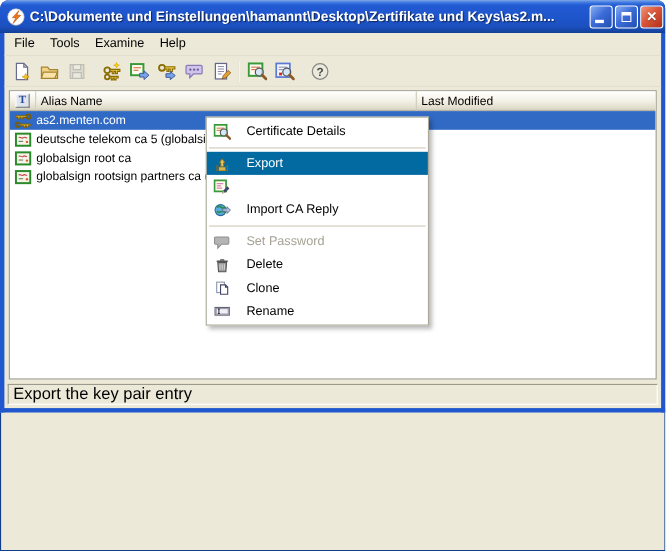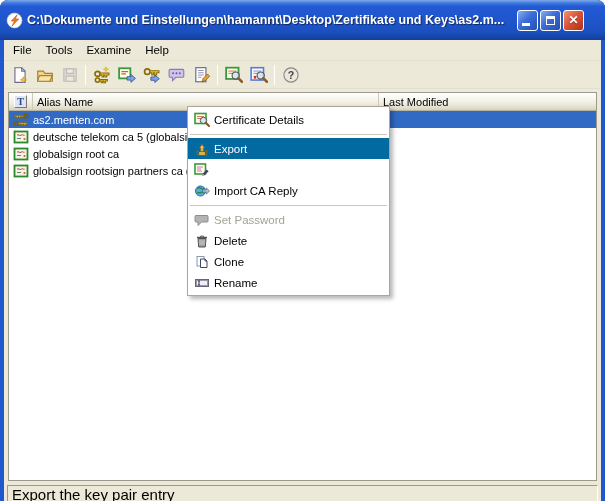--- a/index.html
+++ b/index.html
@@ -10,23 +10,23 @@
     position: relative;
     width: 605px; height: 501px;
     background:#ECE9D8;
     border-radius: 8px 8px 0 0;
     overflow: hidden;
     box-shadow: 0 0 0 1px #0f3c8f inset;
   }
 
   
   .titlebar {
-    height: 40px;
+    height: 30px;
     display: flex; align-items: center;
-    padding: 0 21px 0 6px;
+    padding: 0 2px 0 6px;
     border-radius: 7px 7px 0 0;
     background: linear-gradient(180deg,#7fa8e8 0%,#3d77df 8%,#225ad4 16%,#1f56ce 46%,#1c50c0 80%,#1545a4 94%,#123e95 100%);
   }
   .app-icon { width:17px; height:17px; margin-right:4px; flex:0 0 auto; }
   .title-text {
     flex:1; color:#fff; font-weight:bold; font-size:12.5px;
     text-shadow: 1px 1px 1px rgba(0,0,0,.55);
     white-space:nowrap; overflow:hidden;
   }
   .tb-btn {
@@ -36,21 +36,21 @@
     color:#fff; cursor:default; position:relative;
   }
   .tb-blue { background: linear-gradient(135deg,#86aef0 0%,#3c6cd8 45%,#2050b0 100%); }
   .tb-red  { background: linear-gradient(135deg,#f09478 0%,#da553a 45%,#b03018 100%); }
   .glyph-min { position:absolute; left:4px; bottom:4px; width:8px; height:3px; background:#fff; }
   .glyph-max { width:9px; height:9px; border:1px solid #fff; border-top-width:3px; }
   .glyph-close { font-size:12px; font-weight:bold; line-height:1; text-shadow:0 1px 1px rgba(0,0,0,.4); }
 
   
   .winbody {
-    height: 471px;
+    height: 345px;
     border-left:4px solid #2057ce; border-right:4px solid #2057ce; border-bottom:4px solid #2057ce;
     background:#ECE9D8;
     display:flex; flex-direction:column;
   }
 
   
   .menubar {
     height:21px; display:flex; align-items:center;
     padding-left:2px; font-size:11.5px; color:#000;
     border-bottom:1px solid #e2dfcf;
@@ -101,21 +101,21 @@
   .cell-mod { flex:1; white-space:nowrap; overflow:hidden; }
 
   
   .context-menu {
     position:absolute; left:187px; top:106px; width:203px;
     background:#fff; border:1px solid #aca899;
     box-shadow: 3px 3px 4px rgba(0,0,0,.28);
     padding:2px 0; z-index:20;
   }
   .menu-item {
-    height:21px; display:flex; align-items:center; gap:4px;
+    height:21px; display:flex; align-items:center; gap:14px;
     padding:0 10px 0 5px; font-size:11.5px; color:#000; cursor:default;
   }
   .menu-item .micon { width:17px; height:17px; flex:0 0 auto; display:flex; align-items:center; justify-content:center; }
   .menu-item .micon svg { width:16px; height:16px; display:block; }
   .menu-item.highlighted { background:#0369a1; color:#fff; }
   .menu-item.disabled { color:#a5a294; }
   .menu-sep { height:1px; background:#cdc9b8; margin:3.5px 2px; }
 
   
   .statusbar-wrap { flex:0 0 auto; padding:2px 3px 3px; }

